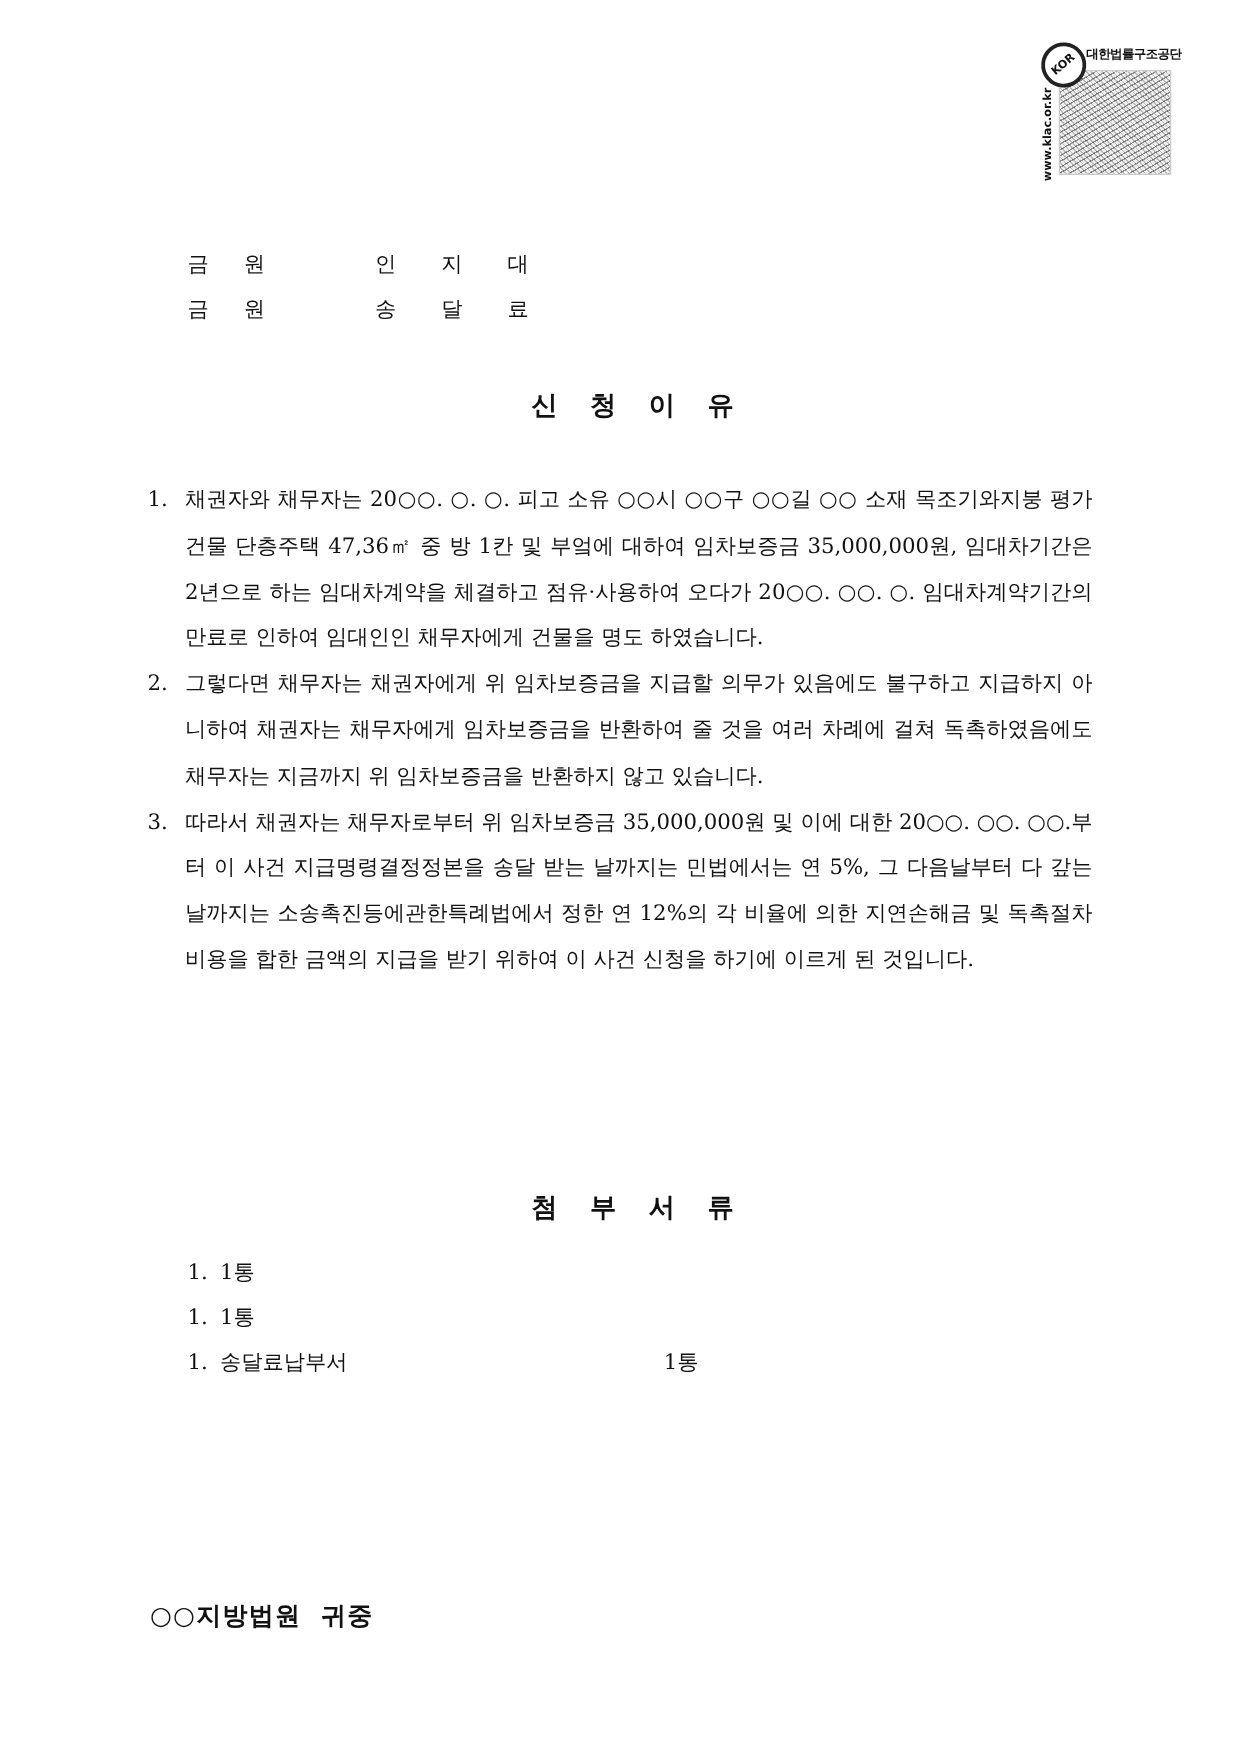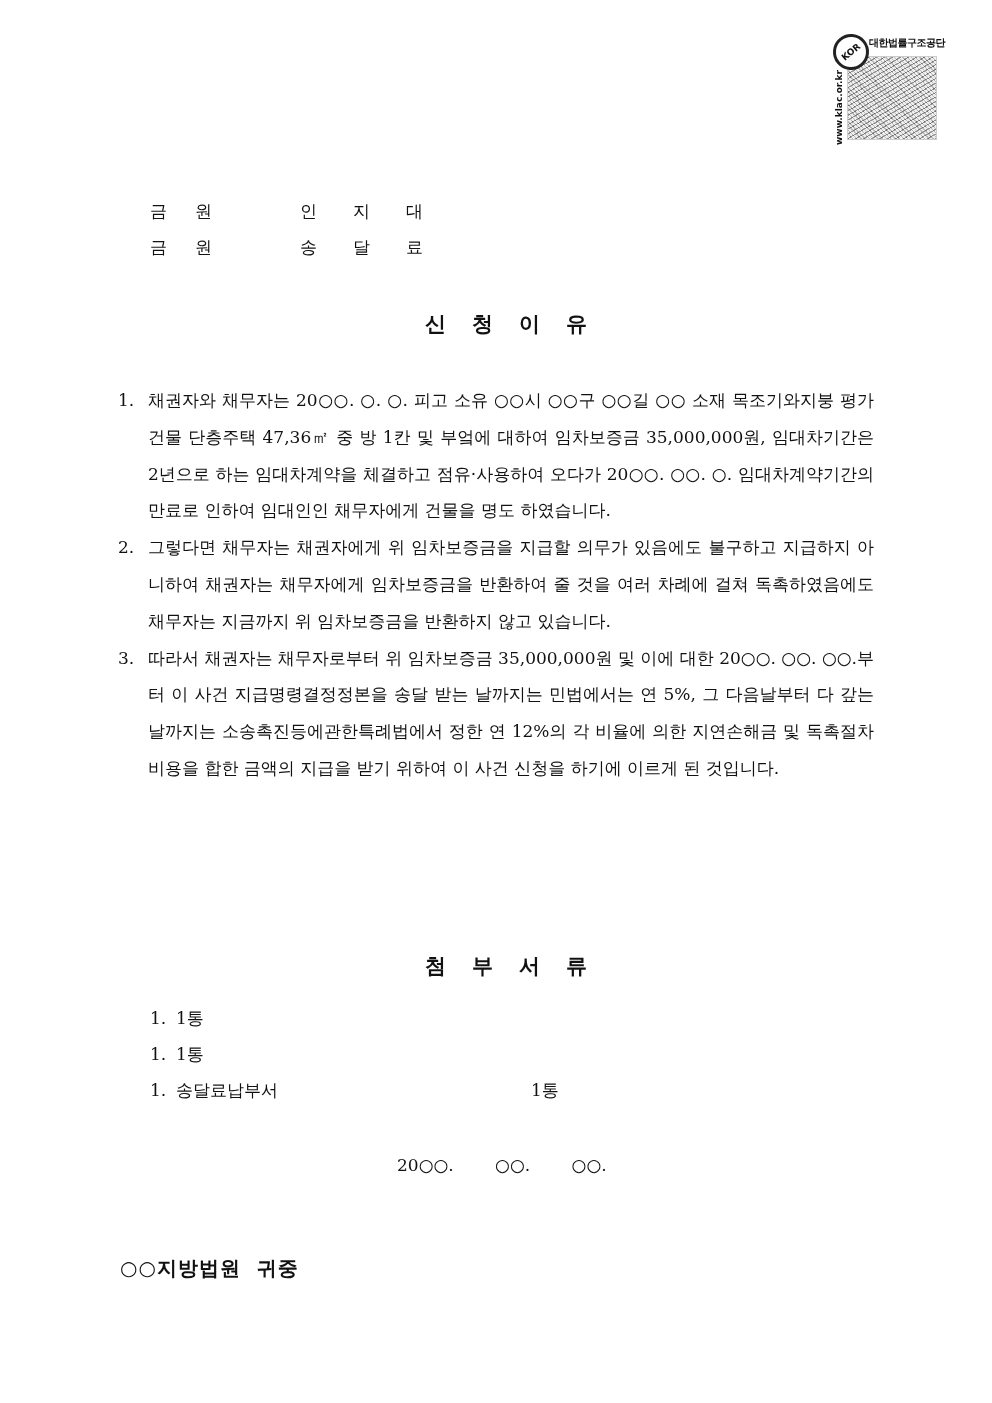--- a/index.html
+++ b/index.html
@@ -112,20 +112,15 @@
     <span>1통</span>
   </div>
   <div class="row">
     <span style="width:26px">1.</span>
     <span class="name">송달료납부서</span>
     <span>1통</span>
   </div>
 </div>
 
 <div class="date-block">
-  <div class="date">
-    <span>20○○.</span>
-    <span>○○.</span>
-    <span>○○.</span>
-  </div>
 </div>
 
-<div class="court" style="white-space:pre;">○○지방법원  귀중</div>
+<div class="court" style="white-space:pre;margin-top:24px;">○○지방법원  귀중</div>
 
 </body></html>

